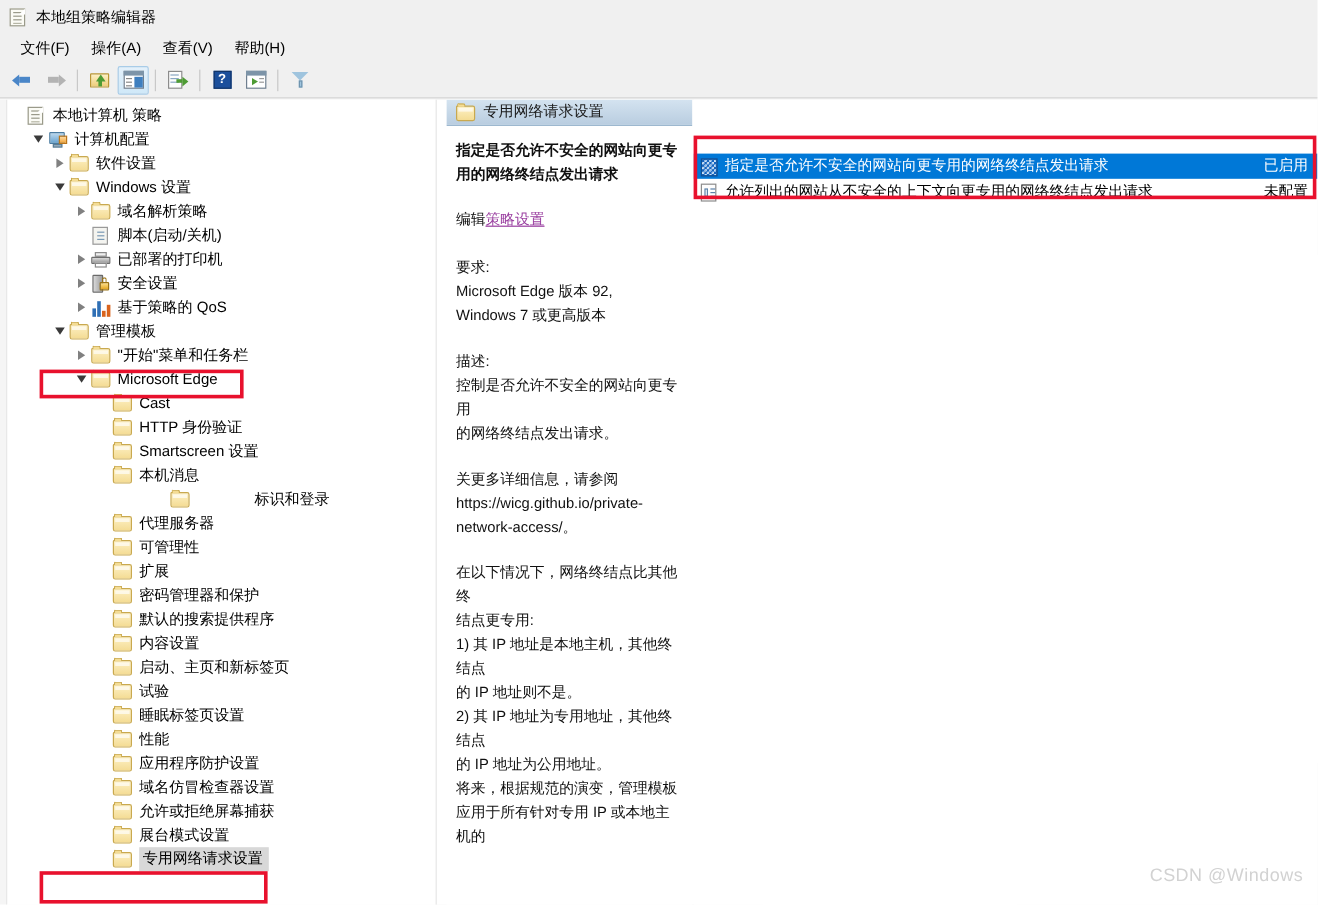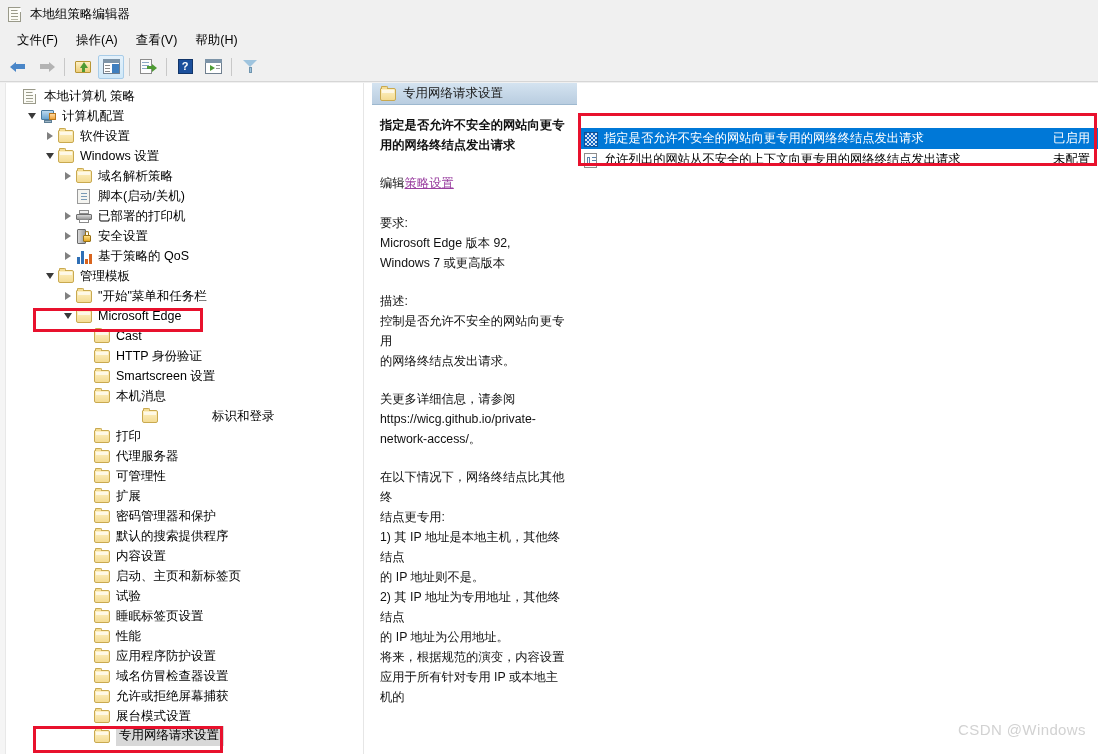--- a/index.html
+++ b/index.html
@@ -808,27 +808,20 @@
               <i class="ic-folder"></i>
             </span>
             <span class="tlabel">本机消息</span>
           </div>
           <div class="tnode" style="padding-left: 72px; gap: 48px;">
             <span class="twist"></span>
             <span class="ticon">
               <i class="ic-folder"></i>
             </span>
             <span class="tlabel">标识和登录</span>
-          </div>
-          <div class="tnode" style="padding-left: 72px;">
-            <span class="twist"></span>
-            <span class="ticon">
-              <i class="ic-folder"></i>
-            </span>
-            <span class="tlabel">打印</span>
           </div>
           <div class="tnode" style="padding-left: 72px;">
             <span class="twist"></span>
             <span class="ticon">
               <i class="ic-folder"></i>
             </span>
             <span class="tlabel">代理服务器</span>
           </div>
           <div class="tnode" style="padding-left: 72px;">
             <span class="twist"></span>
@@ -958,21 +951,21 @@
           <span>https://wicg.github.io/private-</span>
           <span>network-access/。</span>
         </div>
         <div class="desc-p">
           <span>在以下情况下，网络终结点比其他终</span>
           <span>结点更专用:</span>
           <span>1) 其 IP 地址是本地主机，其他终结点</span>
           <span>的 IP 地址则不是。</span>
           <span>2) 其 IP 地址为专用地址，其他终结点</span>
           <span>的 IP 地址为公用地址。</span>
-          <span>将来，根据规范的演变，内容设置</span>
+          <span>将来，根据规范的演变，管理模板</span>
           <span>应用于所有针对专用 IP 或本地主机的</span>
 
         </div>
 
       </div>
     </div>
 
     <div class="list-pane">
       <div class="list-rows" id="list-rows">
           <div class="lrow selected">

